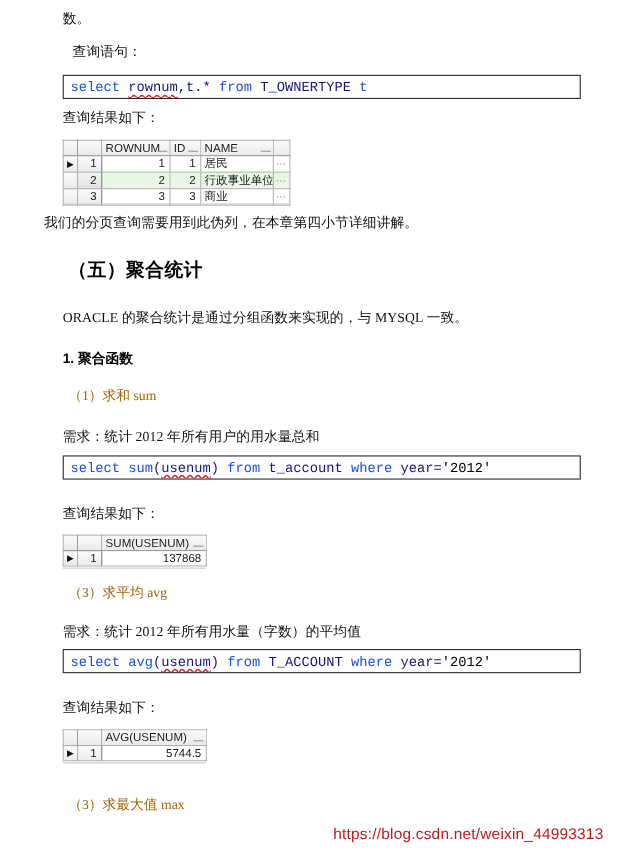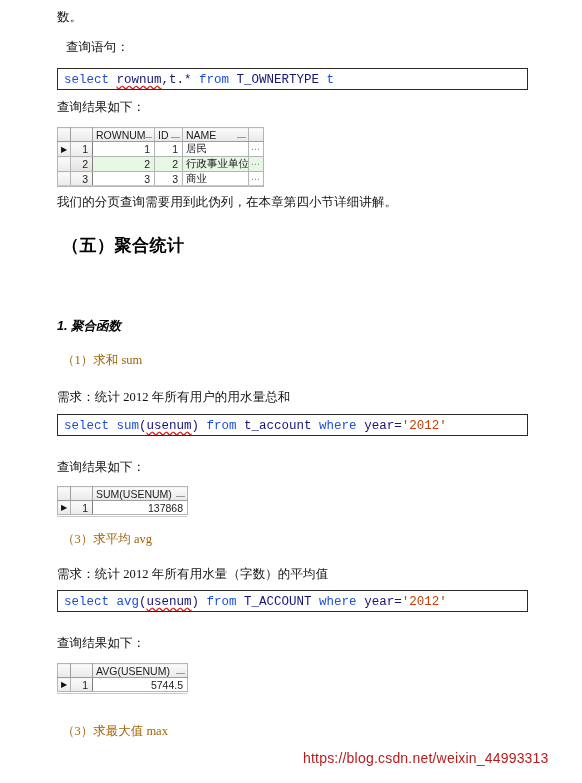--- a/index.html
+++ b/index.html
@@ -69,21 +69,21 @@
     font-family: "Liberation Mono", "DejaVu Sans Mono", monospace;
     font-size: 12.5px;
     line-height: 18px;
     padding: 2px 6px;
     white-space: pre;
     overflow: hidden;
   }
   .tok-kw   { color: #1d4ed8; }
   .tok-id   { color: #15157a; }
   .tok-pun  { color: #15157a; }
-  .tok-str  { color: #c2410c; text-align: center; }
+  .tok-str  { color: #000000; text-align: center; }
   .squiggle {
     text-decoration: underline;
     text-decoration-style: wavy;
     text-decoration-color: #d42020;
     text-underline-offset: 2px;
   }
 
   
   .grid {
     position: absolute;
@@ -221,26 +221,27 @@
           <td class="rowhdr">3</td>
           <td class="num">3</td>
           <td class="num">3</td>
           <td class="txt">商业</td>
           <td class="dots">⋯</td>
         </tr>
       </tbody>
     </table>
   <div class="grid-underline" style="left:57px; top:185px; width:206px;"></div>
 
-  <div class="para" style="left:57px; top:193px;text-align:right;">我们的分页查询需要用到此伪列，在本章第四小节详细讲解。</div>
+  <div class="para" style="left:40px; top:193px;text-align:right;">我们的分页查询需要用到此伪列，在本章第四小节详细讲解。</div>
 
   <div class="heading-section" style="left:62px; top:234px;text-align:right;">（五）聚合统计</div>
 
-
-  <div class="heading-sub" style="left:57px; top:318px;font-style:italic;">1. 聚合函数</div>
+  <div class="para" style="left:57px; top:280px; font-family:'Liberation Serif', serif;">ORACLE 的聚合统计是通过分组函数来实现的，与 MYSQL 一致。</div>
+
+  <div class="heading-sub" style="left:57px; top:318px;">1. 聚合函数</div>
 
   <div class="item-label" style="left:62px; top:352px;">（1）求和   sum</div>
 
   <div class="para" style="left:57px; top:388px;">需求：统计 2012 年所有用户的用水量总和</div>
 
   <div class="codeblock" id="code-sum" style="left:57px; top:414px; width:471px; height:22px;"><span class="tok-kw">select </span><span class="tok-kw">sum</span><span class="tok-pun">(</span><span class="tok-id squiggle">usenum</span><span class="tok-pun">) </span><span class="tok-kw">from </span><span class="tok-id">t_account </span><span class="tok-kw">where </span><span class="tok-id">year</span><span class="tok-pun">=</span><span class="tok-str">'2012'</span></div>
 
   <div class="para" style="left:57px; top:458px;">查询结果如下：</div>
 
   <table class="grid" id="grid-sum" style="left:57px; top:486px; width:130px;">

